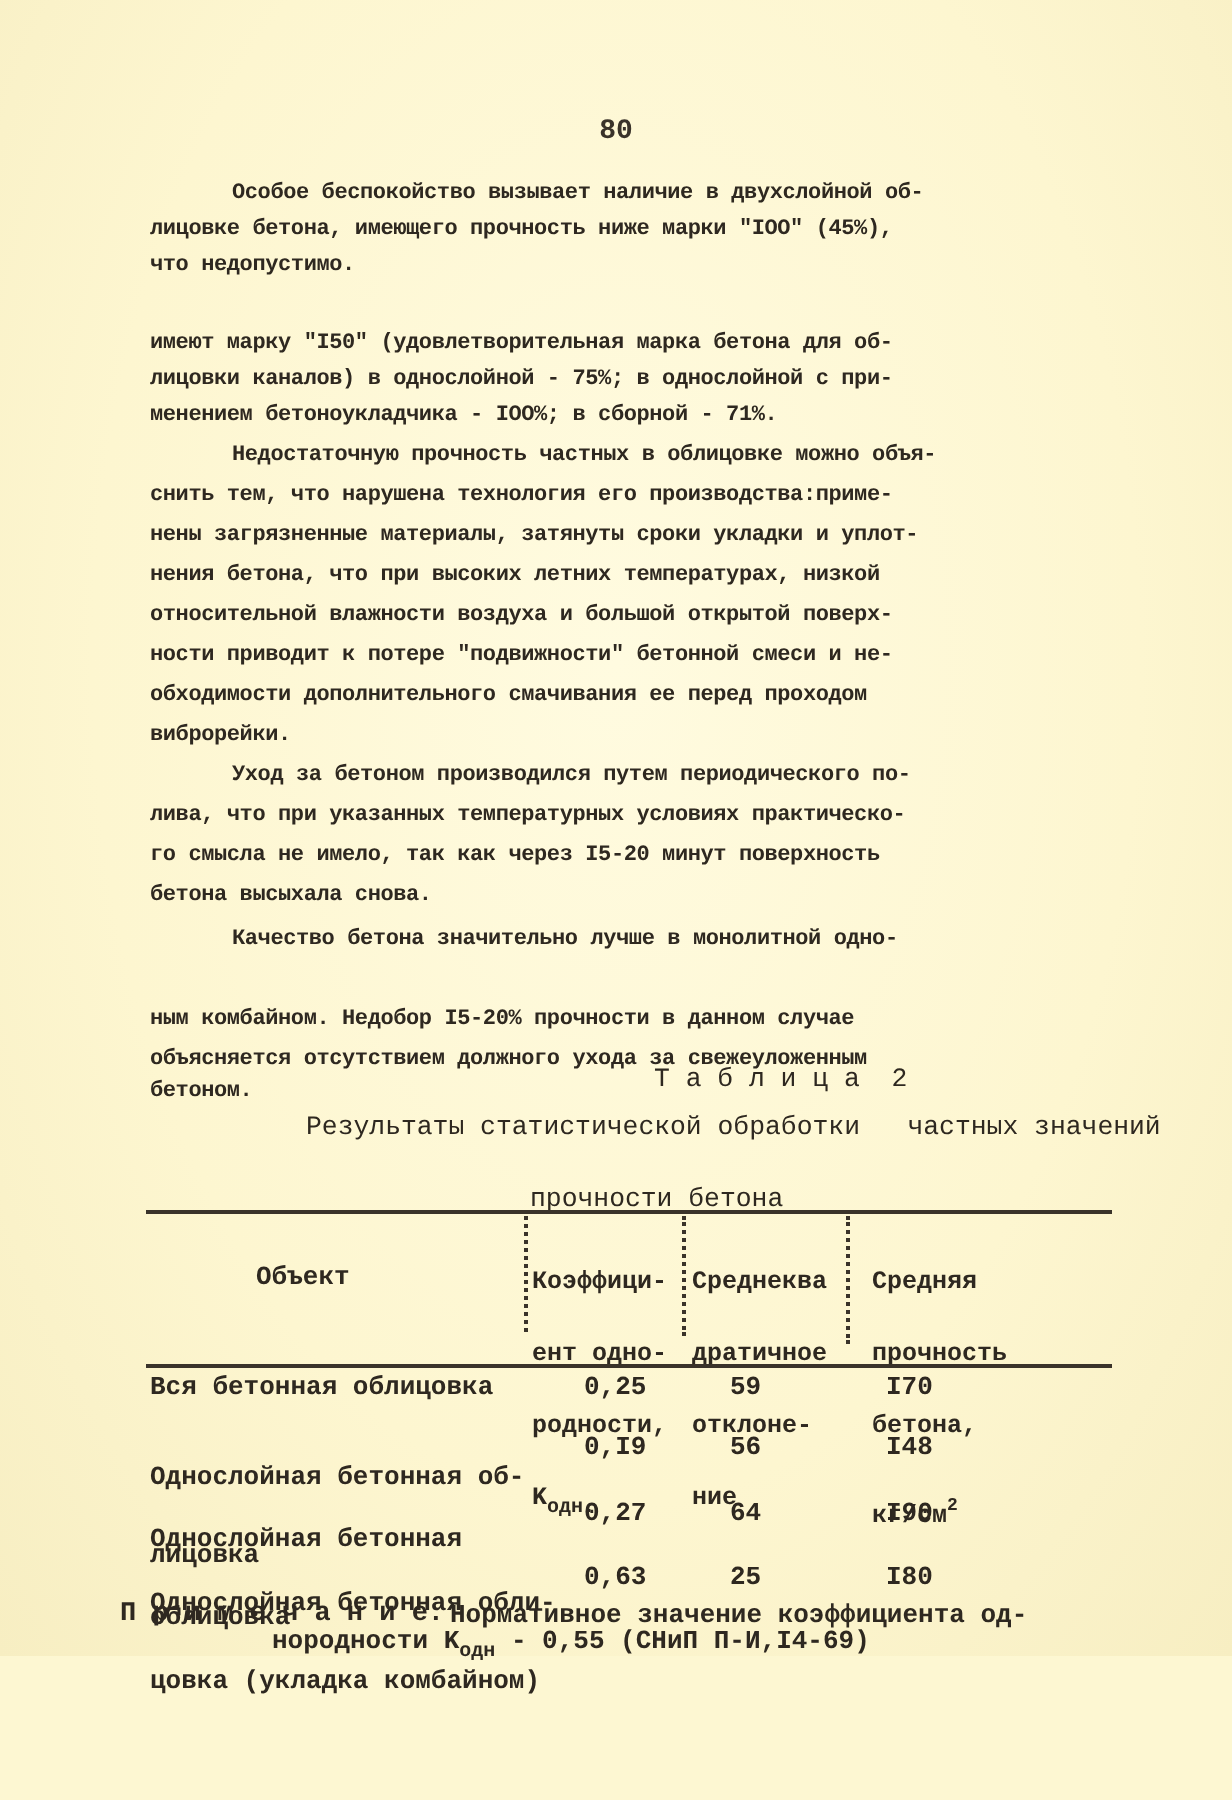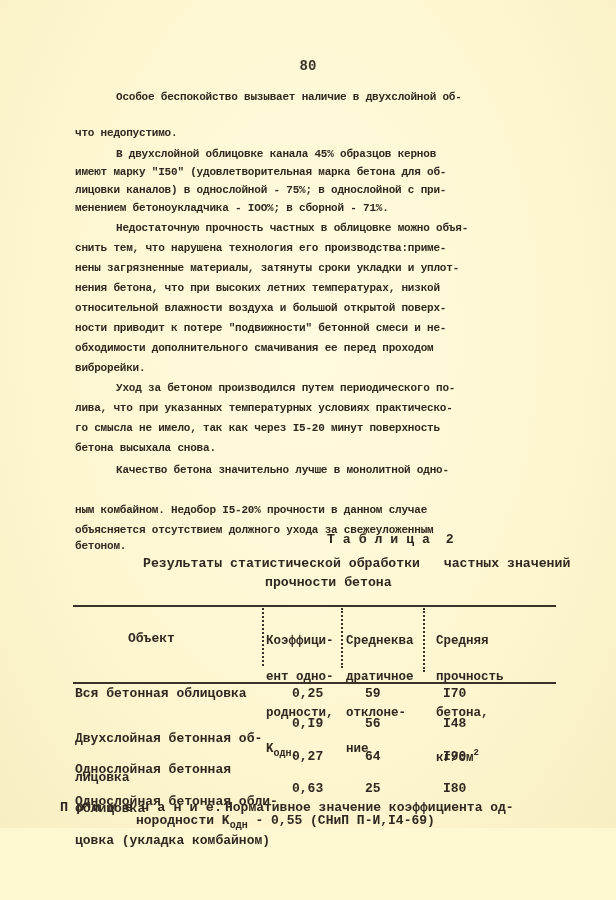--- a/index.html
+++ b/index.html
@@ -19,21 +19,21 @@
     position: absolute; top: 58px; left: 0; width: 616px;
     text-align: center; font-size: 14px; font-weight: bold; color: #3a332a;
   }
   .line {
     position: absolute; left: 75px; font-size: 11px; font-weight: bold;
     white-space: pre; letter-spacing: -0.2px; line-height: 16px;
     color: #2e2820;
   }
   .ind { left: 116px; }
   .caption {
-    position: absolute; font-size: 13.2px; font-weight: bold; white-space: pre;
+    position: absolute; font-size: 13.2px; font-weight: normal; white-space: pre;
     line-height: 16px; color: #2e2820;
   }
   .rule {
     position: absolute; left: 73px; width: 483px; height: 2px; background: #3a332a;
   }
   .th {
     position: absolute; font-size: 12.5px; font-weight: bold; white-space: pre;
     line-height: 12px; color: #2e2820;
   }
   .dotsep {
@@ -47,23 +47,23 @@
   .sup { font-size: 9px; vertical-align: 6px; }
 </style>
 </head>
 <body>
 
 <div class="page">
 
   <div class="pnum">80</div>
 
   <div class="line ind" style="top:89px">Особое беспокойство вызывает наличие в двухслойной об-</div>
+  <div class="line" style="top:107px">лицовке бетона, имеющего прочность ниже марки "IOO" (45%),</div>
   <div class="line" style="top:125px">что недопустимо.</div>
 
-  <div class="line ind" style="top:146px">В двухслойной облицовке канала 45% образцов кернов</div>
   <div class="line" style="top:164px">имеют марку "I50" (удовлетворительная марка бетона для об-</div>
   <div class="line" style="top:182px">лицовки каналов) в однослойной - 75%; в однослойной с при-</div>
   <div class="line" style="top:200px">менением бетоноукладчика - IOO%; в сборной - 71%.</div>
 
   <div class="line ind" style="top:220px">Недостаточную прочность частных в облицовке можно объя-</div>
   <div class="line" style="top:240px">снить тем, что нарушена технология его производства:приме-</div>
   <div class="line" style="top:260px">нены загрязненные материалы, затянуты сроки укладки и уплот-</div>
   <div class="line" style="top:280px">нения бетона, что при высоких летних температурах, низкой</div>
   <div class="line" style="top:300px">относительной влажности воздуха и большой открытой поверх-</div>
   <div class="line" style="top:320px">ности приводит к потере "подвижности" бетонной смеси и не-</div>
@@ -74,22 +74,22 @@
   <div class="line" style="top:400px">лива, что при указанных температурных условиях практическо-</div>
   <div class="line" style="top:420px">го смысла не имело, так как через I5-20 минут поверхность</div>
   <div class="line" style="top:440px">бетона высыхала снова.</div>
 
   <div class="line ind" style="top:462px">Качество бетона значительно лучше в монолитной одно-</div>
   <div class="line" style="top:502px">ным комбайном. Недобор I5-20% прочности в данном случае</div>
   <div class="line" style="top:522px">объясняется отсутствием должного ухода за свежеуложенным</div>
   <div class="line" style="top:538px">бетоном.</div>
 
   <div class="caption" style="top:532px; left:327px;">Т а б л и ц а  2</div>
-  <div class="caption" style="top:556px; left:105px;padding-left:38px;">Результаты статистической обработки   частных значений</div>
-  <div class="caption" style="top:575px; left:237px;padding-left:28px;">прочности бетона</div>
+  <div class="caption" style="top:556px; left:115px;padding-left:38px;">Результаты статистической обработки   частных значений</div>
+  <div class="caption" style="top:592px; left:237px;padding-left:28px;">прочности бетона</div>
 
   <div>
     <div class="rule" style="top:605px;"></div>
 
     <div class="th" style="top:633px; left:128px; font-size:13px;">Объект</div>
 
     <div class="dotsep" style="left:262px; top:608px; height:58px;"></div>
     <div class="th" style="top:611px; left:266px;">
       <div>Коэффици-</div>
       <div>ент одно-</div>
@@ -117,21 +117,21 @@
 
     <div>
       <div class="cell" style="top:687px; left:75px;">Вся бетонная облицовка</div>
       <div class="cell" style="top:687px; left:292px;">0,25</div>
       <div class="cell" style="top:687px; left:365px;">59</div>
       <div class="cell" style="top:687px; left:443px;">I70</div>
     </div>
 
     <div>
       <div class="cell" style="top:706px; left:75px;">
-        <div>Двухслойная бетонная об-</div>
+        <div>Однослойная бетонная об-</div>
         <div>лицовка</div>
       </div>
       <div class="cell" style="top:717px; left:292px;">0,I9</div>
       <div class="cell" style="top:717px; left:365px;">56</div>
       <div class="cell" style="top:717px; left:443px;">I48</div>
     </div>
 
     <div>
       <div class="cell" style="top:737px; left:75px;">
         <div>Однослойная бетонная</div>

